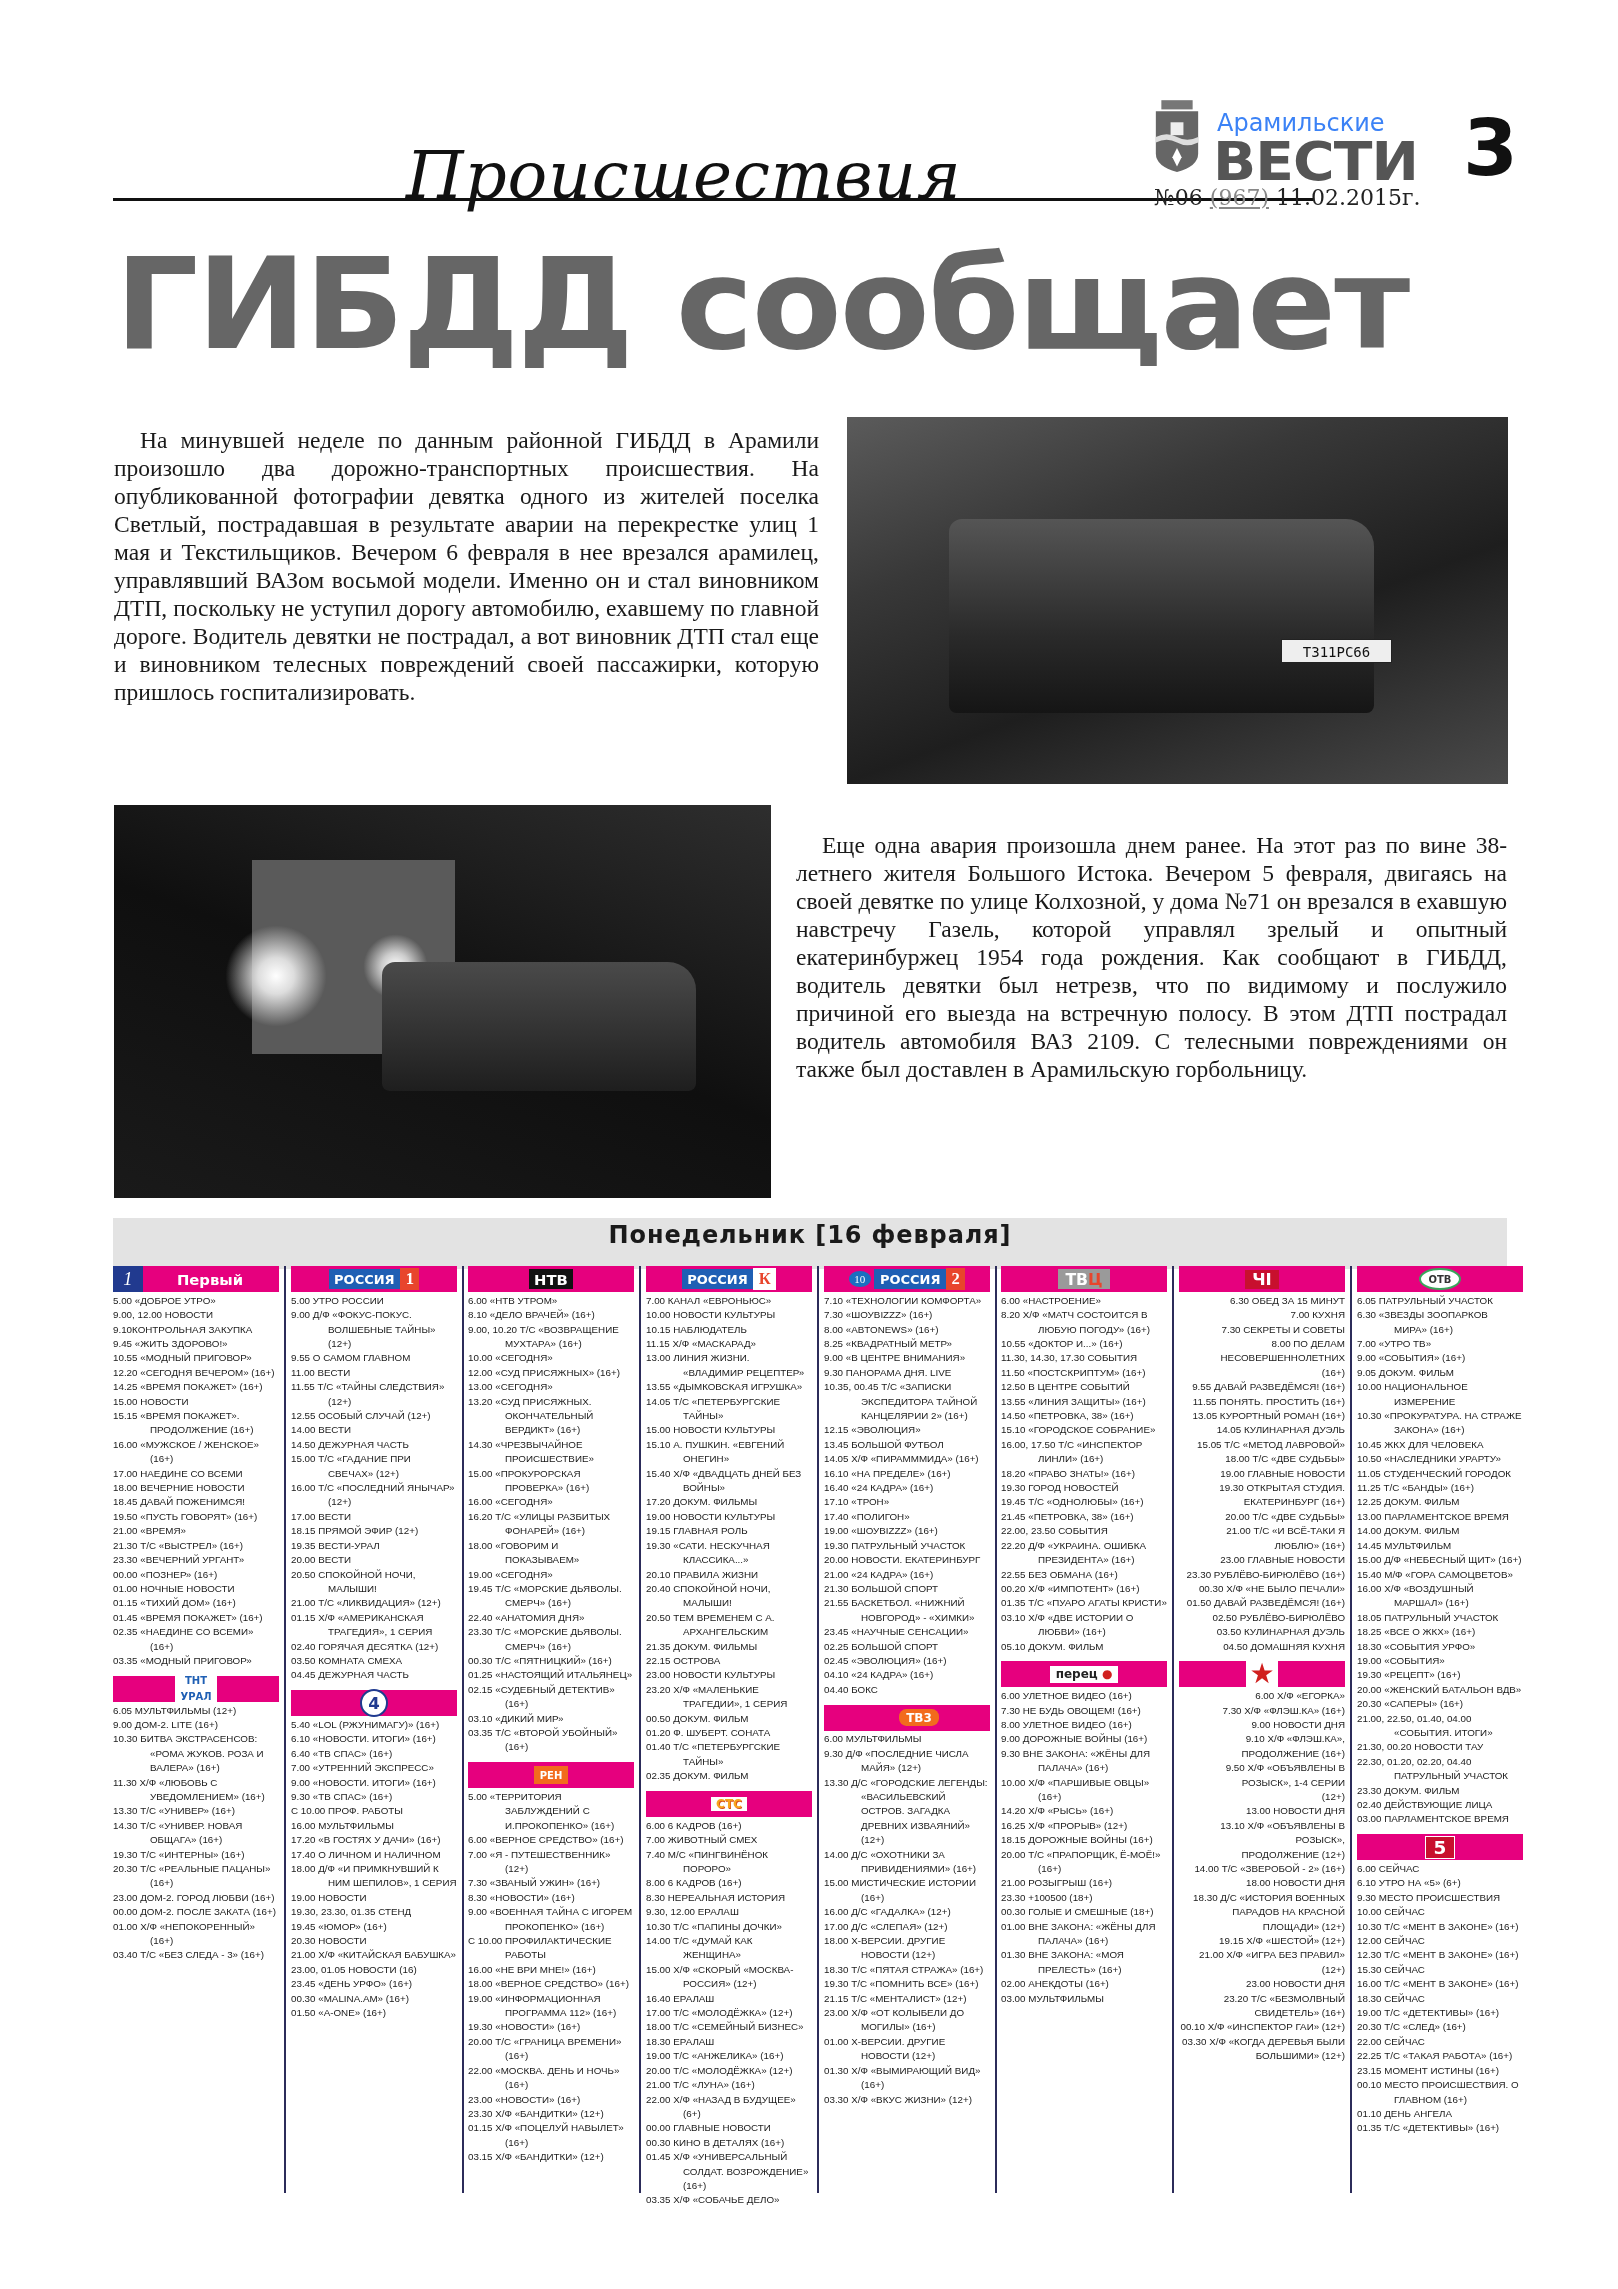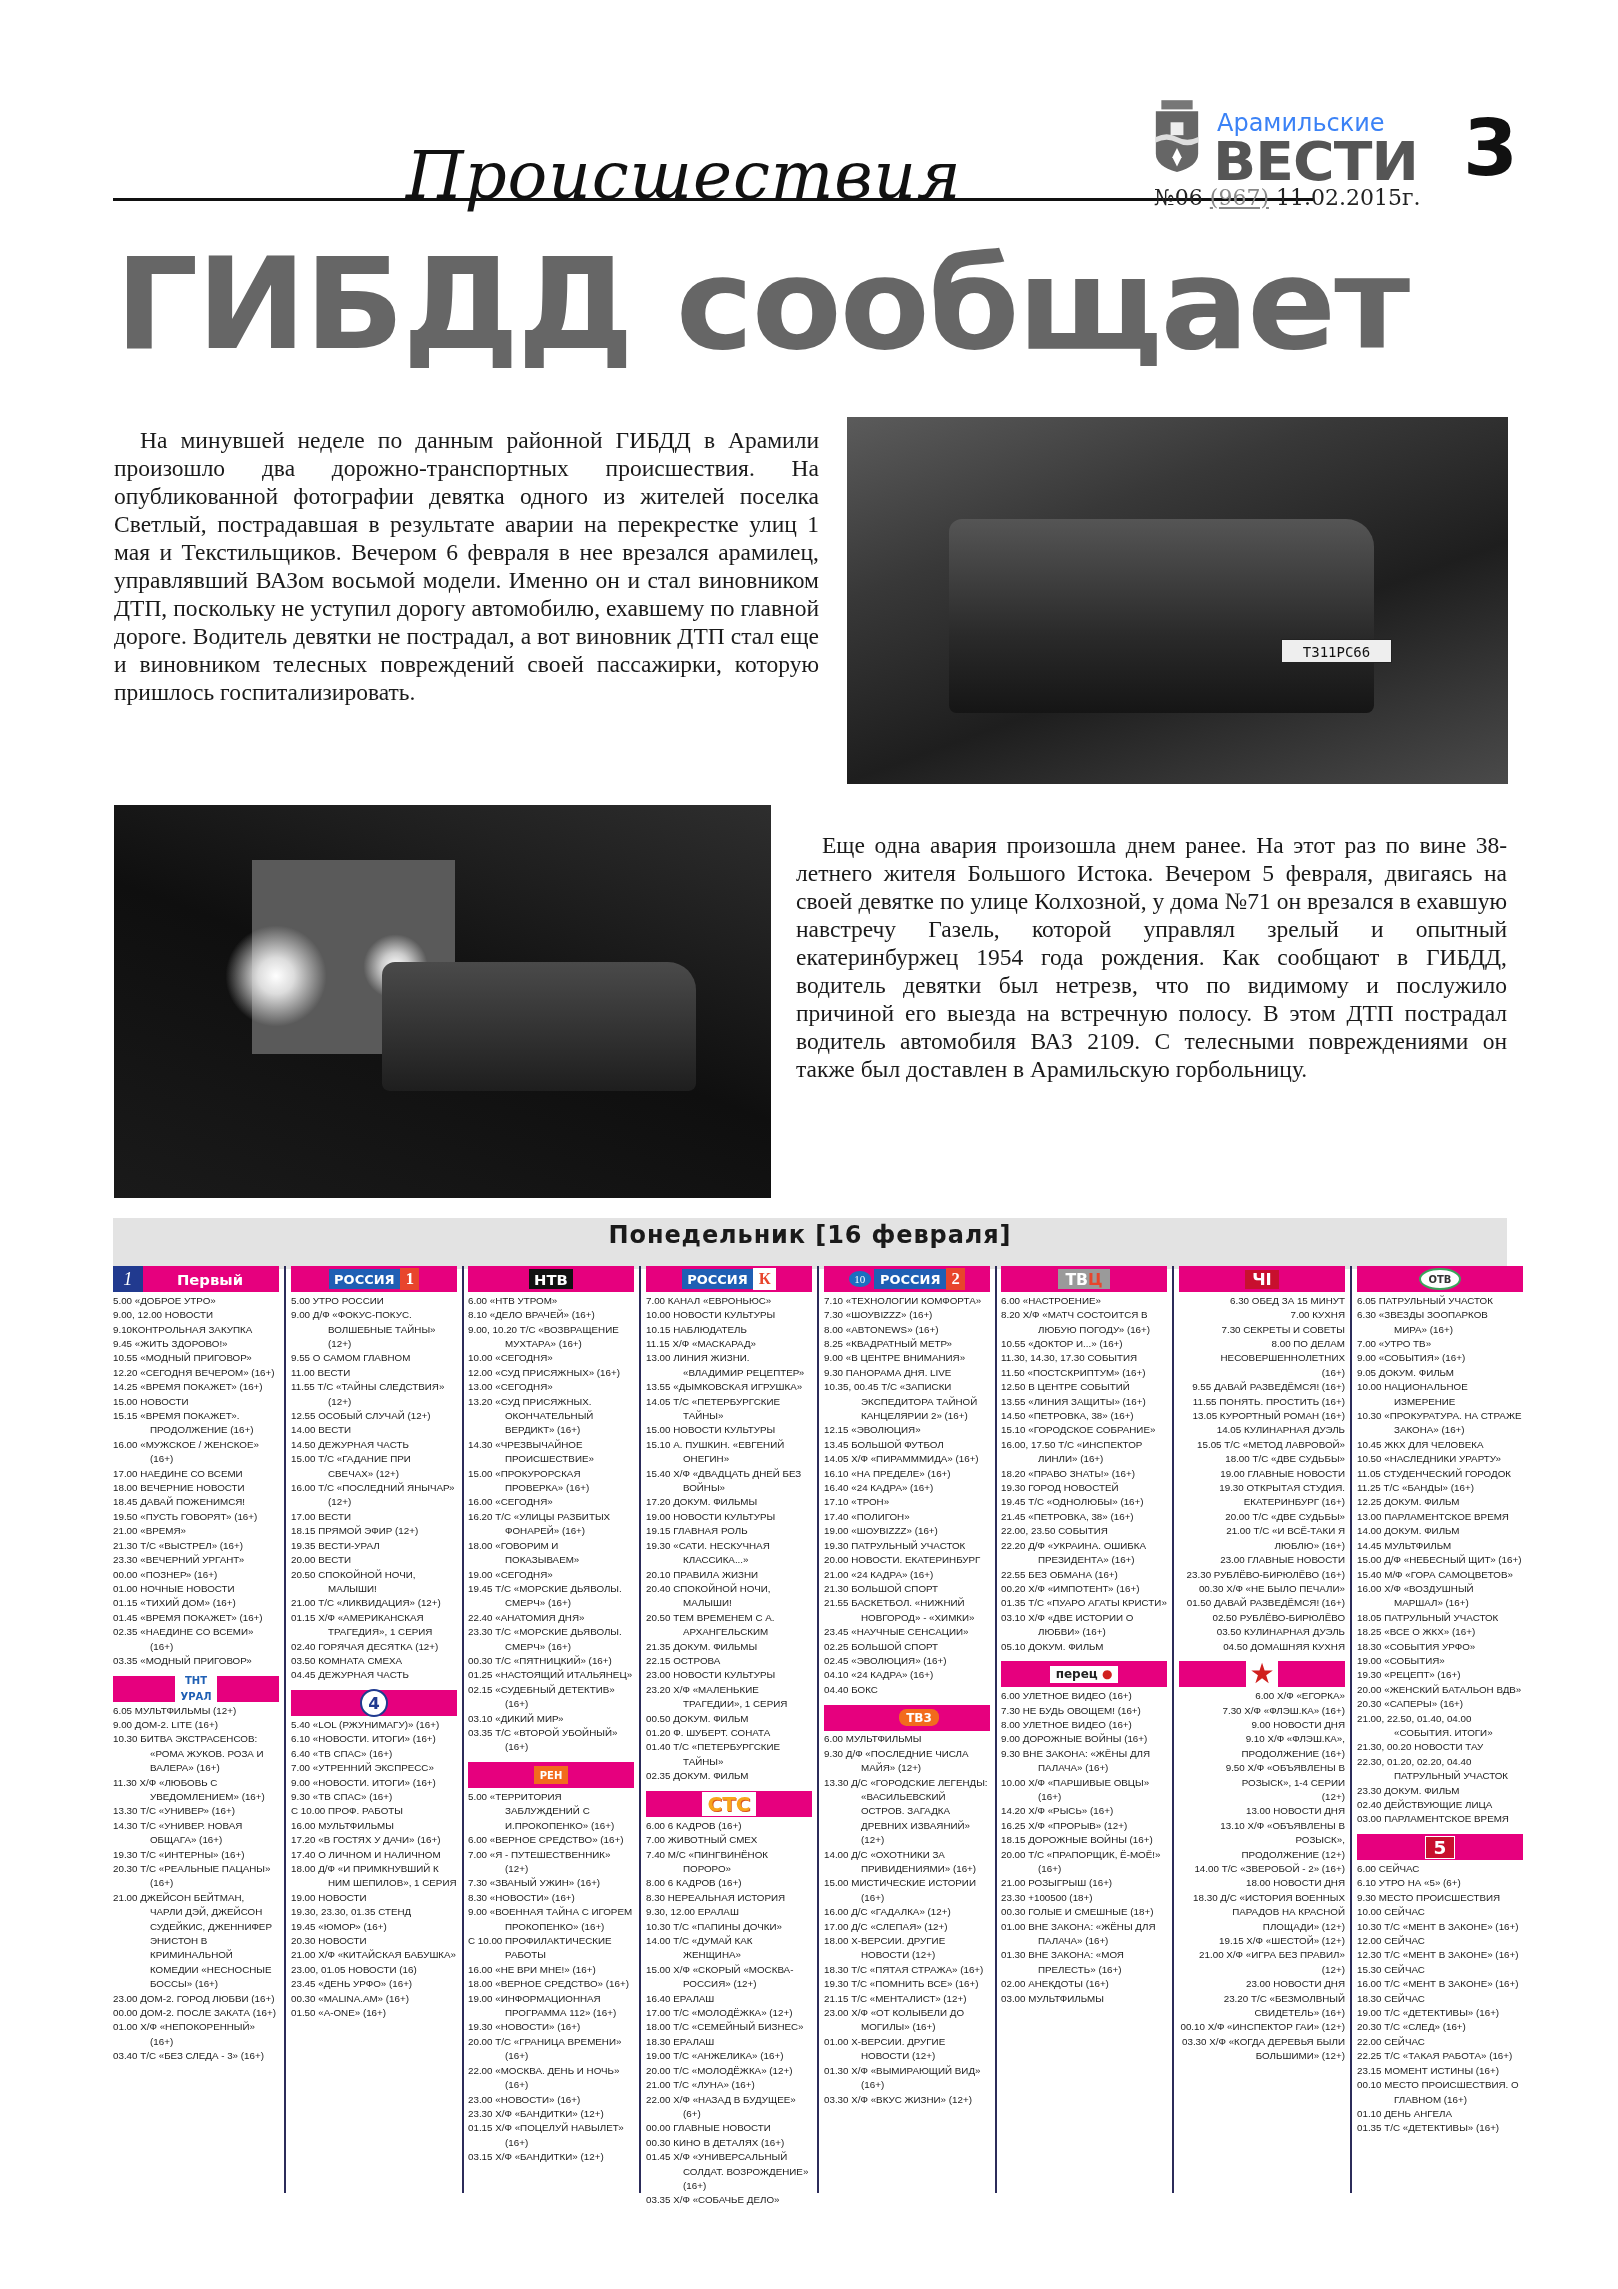--- a/index.html
+++ b/index.html
@@ -124,21 +124,20 @@
           <span style="background:#fff;color:#1f5fb4;font-family:'DejaVu Sans',sans-serif;font-weight:bold;font-size:10px;padding:1.8px 5.5px;line-height:16px;text-align:center;">ТНТ<br>УРАЛ</span>
         </div>
         <div class="prog">6.05 МУЛЬТФИЛЬМЫ (12+)</div>
         <div class="prog">9.00 ДОМ-2. LITE (16+)</div>
         <div class="prog">10.30 БИТВА ЭКСТРАСЕНСОВ: «РОМА ЖУКОВ. РОЗА И ВАЛЕРА» (16+)</div>
         <div class="prog">11.30 Х/Ф «ЛЮБОВЬ С УВЕДОМЛЕНИЕМ» (16+)</div>
         <div class="prog">13.30 Т/С «УНИВЕР» (16+)</div>
         <div class="prog">14.30 Т/С «УНИВЕР. НОВАЯ ОБЩАГА» (16+)</div>
         <div class="prog">19.30 Т/С «ИНТЕРНЫ» (16+)</div>
         <div class="prog">20.30 Т/С «РЕАЛЬНЫЕ ПАЦАНЫ» (16+)</div>
-        <div class="prog">21.00 ДЖЕЙСОН БЕЙТМАН, ЧАРЛИ ДЭЙ, ДЖЕЙСОН СУДЕЙКИС, ДЖЕННИФЕР ЭНИСТОН В КРИМИНАЛЬНОЙ КОМЕДИИ «НЕСНОСНЫЕ БОССЫ» (16+)</div>
         <div class="prog">23.00 ДОМ-2. ГОРОД ЛЮБВИ (16+)</div>
         <div class="prog">00.00 ДОМ-2. ПОСЛЕ ЗАКАТА (16+)</div>
         <div class="prog">01.00 Х/Ф «НЕПОКОРЕННЫЙ» (16+)</div>
         <div class="prog">03.40 Т/С «БЕЗ СЛЕДА - 3» (16+)</div>
       </div>
     </div>
     <div class="vrule" style="left: 171px; height: 927px;"></div>
     <div class="col" style="left: 178px;">
       <div class="block">
         <div class="ch-head" style="background: rgb(230, 0, 126);">
@@ -271,21 +270,21 @@
         <div class="prog">22.15 ОСТРОВА</div>
         <div class="prog">23.00 НОВОСТИ КУЛЬТУРЫ</div>
         <div class="prog">23.20 Х/Ф «МАЛЕНЬКИЕ ТРАГЕДИИ», 1 СЕРИЯ</div>
         <div class="prog">00.50 ДОКУМ. ФИЛЬМ</div>
         <div class="prog">01.20 Ф. ШУБЕРТ. СОНАТА</div>
         <div class="prog">01.40 Т/С «ПЕТЕРБУРГСКИЕ ТАЙНЫ»</div>
         <div class="prog">02.35 ДОКУМ. ФИЛЬМ</div>
       </div>
       <div class="block">
         <div class="ch-head" style="background: rgb(230, 0, 126);">
-          <span style="background:#fff;color:#f7a51c;font-family:'DejaVu Sans',sans-serif;font-weight:bold;font-size:20px;padding:0 5.5px;text-shadow:0.9px 0.9px 0 #d9531e;">СТС</span>
+          <span style="background:#fff;color:#f7a51c;font-family:'DejaVu Sans',sans-serif;font-weight:bold;font-size:12px;padding:0 5.5px;text-shadow:0.9px 0.9px 0 #d9531e;">СТС</span>
         </div>
         <div class="prog">6.00 6 КАДРОВ (16+)</div>
         <div class="prog">7.00 ЖИВОТНЫЙ СМЕХ</div>
         <div class="prog">7.40 М/С «ПИНГВИНЁНОК ПОРОРО»</div>
         <div class="prog">8.00 6 КАДРОВ (16+)</div>
         <div class="prog">8.30 НЕРЕАЛЬНАЯ ИСТОРИЯ</div>
         <div class="prog">9.30, 12.00 ЕРАЛАШ</div>
         <div class="prog">10.30 Т/С «ПАПИНЫ ДОЧКИ»</div>
         <div class="prog">14.00 Т/С «ДУМАЙ КАК ЖЕНЩИНА»</div>
         <div class="prog">15.00 Х/Ф «СКОРЫЙ «МОСКВА-РОССИЯ» (12+)</div>

